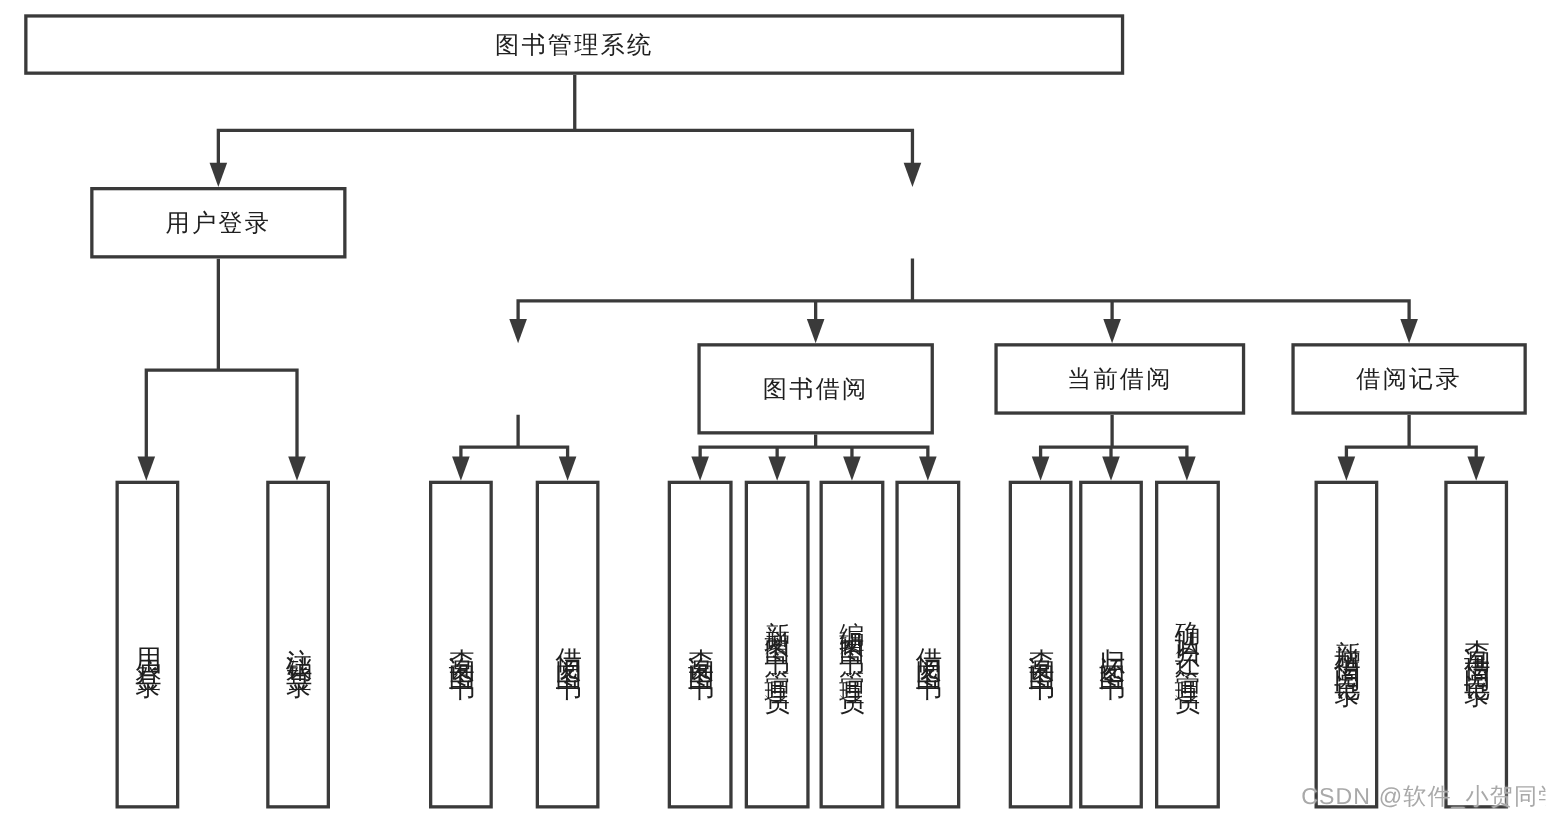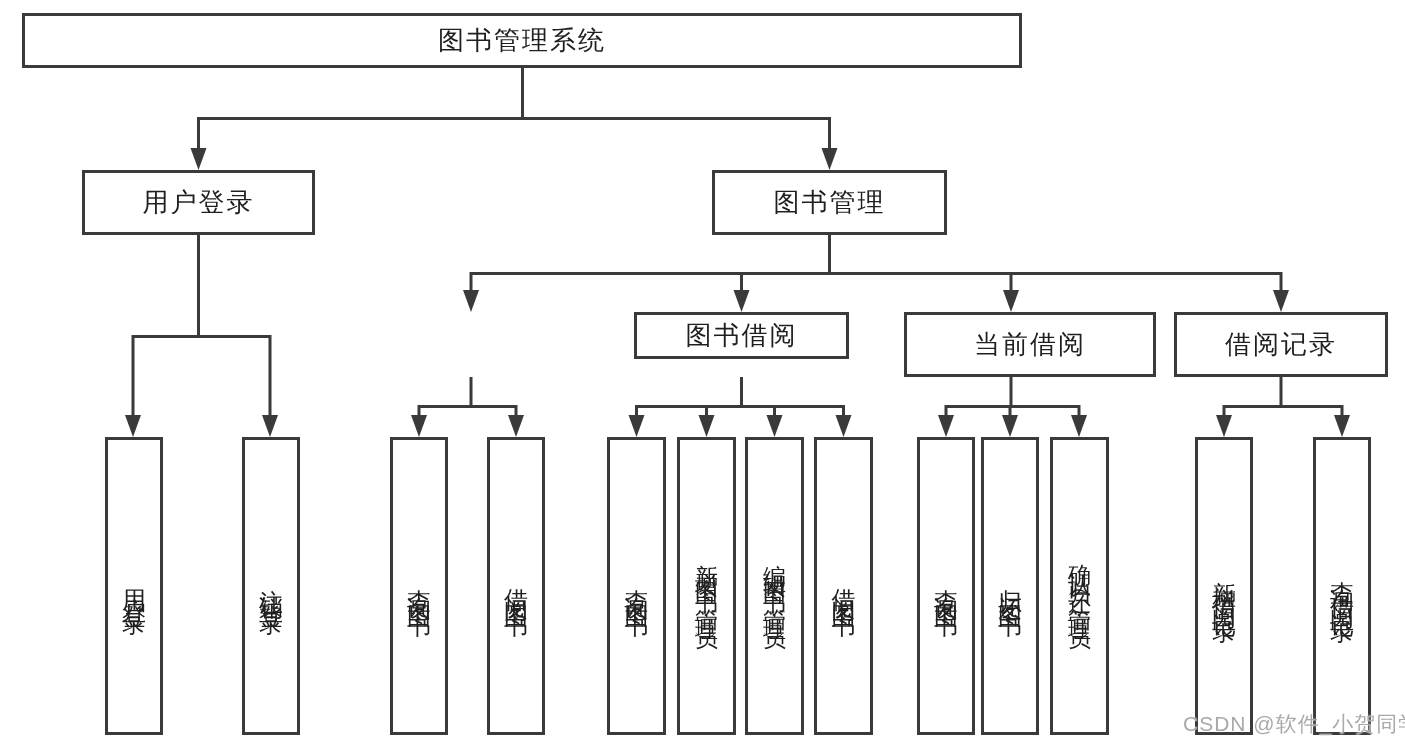--- a/index.html
+++ b/index.html
@@ -39,21 +39,21 @@
     position: absolute;
     border: 3px solid var(--c-line, #3a3a3a);
     background: #fff;
     color: var(--c-text, #1f1f1f);
     display: flex;
     align-items: center;
     justify-content: center;
     text-align: center;
   }
   .hnode {
-    font-size: 26px;
+    font-size: 22px;
     letter-spacing: 2px;
   }
   .vnode { }
   .vnode .vtext {
     writing-mode: vertical-rl;
     text-orientation: mixed;
     font-size: 24px;
     letter-spacing: 8px;
     line-height: 1;
     white-space: nowrap;
@@ -110,24 +110,23 @@
     <polygon class="arrow" points="1071,415 1087,415 1079,437"></polygon>
 
     <path class="edge" d="M1281 377 V408 M1224 406.5 H1342 M1224 405 V419 M1342 405 V419"></path>
     <polygon class="arrow" points="1216,415 1232,415 1224,437"></polygon>
     <polygon class="arrow" points="1334,415 1350,415 1342,437"></polygon>
   </svg>
 
   <div class="node hnode" style="left:22px; top:13px; width:1000px; height:55px;">图书管理系统</div>
 
   <div class="node hnode" style="left:82px; top:170px; width:233px; height:65px;">用户登录</div>
-  <div class="node hnode" style="left:712px; top:170px; width:235px; height:65px;">图书管理</div>
 
-  <div class="node hnode" style="left:634px; top:312px; width:215px; height:47px;text-align:right;">图书借阅</div>
-  <div class="node hnode" style="left:904px; top:312px; width:252px; height:65px;">当前借阅</div>
+  <div class="node hnode" style="left:634px; top:312px; width:215px; height:83px;text-align:right;">图书借阅</div>
+  <div class="node hnode" style="left:904px; top:312px; width:228px; height:65px;">当前借阅</div>
   <div class="node hnode" style="left:1174px; top:312px; width:214px; height:65px;">借阅记录</div>
 
   <div class="node vnode" style="left:105px; top:437px; width:58px; height:298px;">
     <span class="vtext">用户登录</span>
   </div>
   <div class="node vnode" style="left:242px; top:437px; width:58px; height:298px;">
     <span class="vtext">注销登录</span>
   </div>
 
   <div class="node vnode" style="left:390px; top:437px; width:58px; height:298px;">

